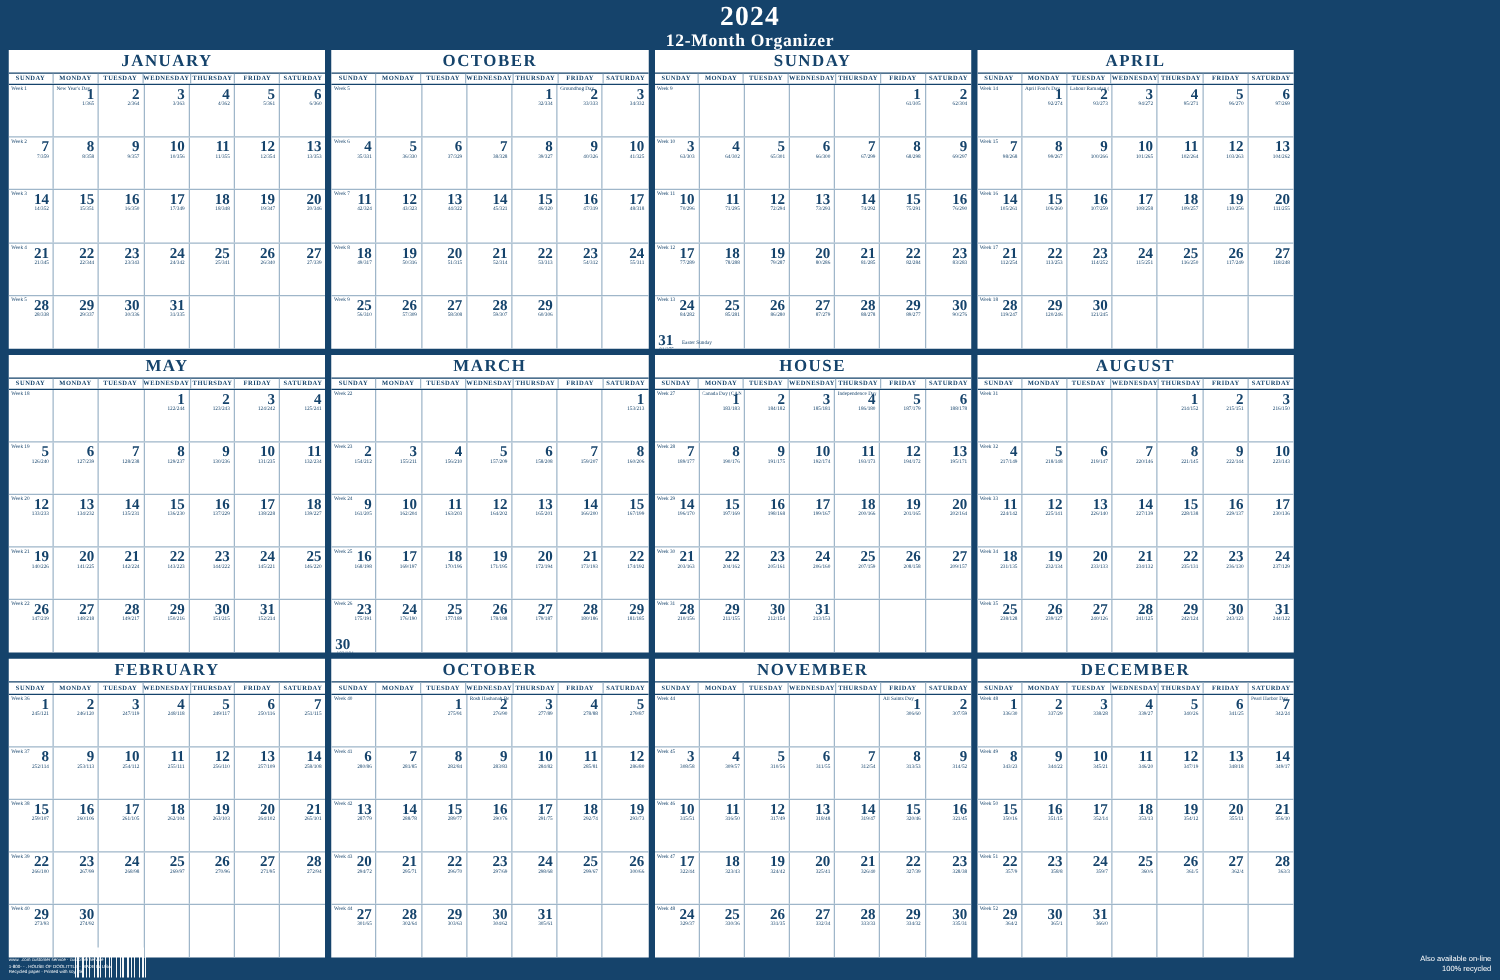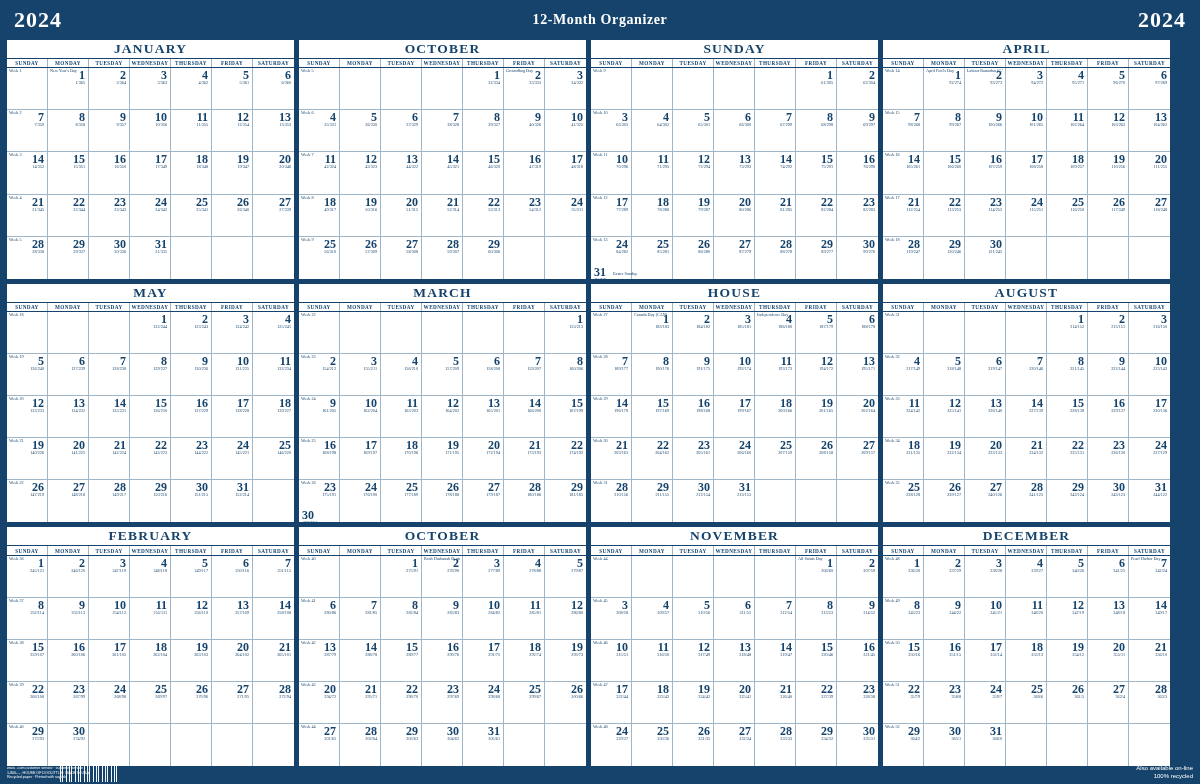--- a/index.html
+++ b/index.html
@@ -16,34 +16,35 @@
     background:#15436b;
     box-sizing:border-box;
     padding:0;
   }
   
   .topbar{
     height:40px;
     display:flex;align-items:center;justify-content:space-between;
     padding:0 14px;
     color:#ffffff;
+    flex-direction:column;
   }
   .year{
     font-family:"Liberation Serif", serif;
     font-size:22px;font-weight:bold;letter-spacing:1px;
   }
   .org-title{
     font-size:14px;font-weight:bold;letter-spacing:.6px;
     text-transform:none;
   }
   
   .grid{
     position:absolute;
     left:7px;top:40px;
-    width:1163px;height:726px;
+    width:1028px;height:726px;
     display:grid;
     grid-template-columns:repeat(4,1fr);
     grid-template-rows:repeat(3,1fr);
     gap:5px;
   }
   .month{
     background:#ffffff;
     position:relative;
     display:flex;flex-direction:column;
     overflow:hidden;

